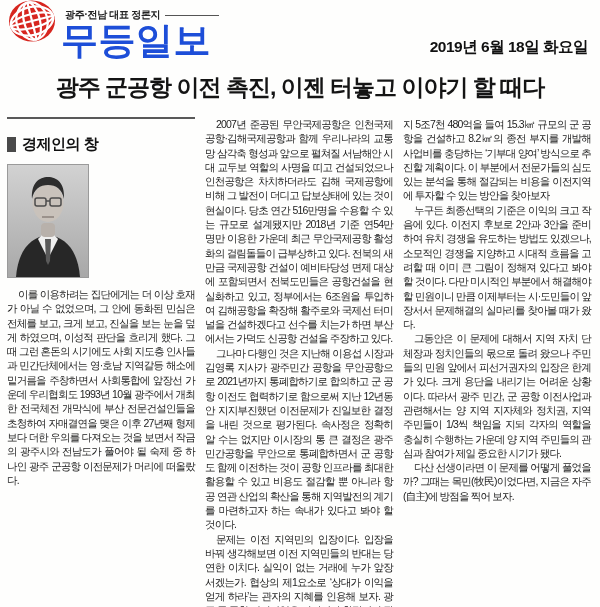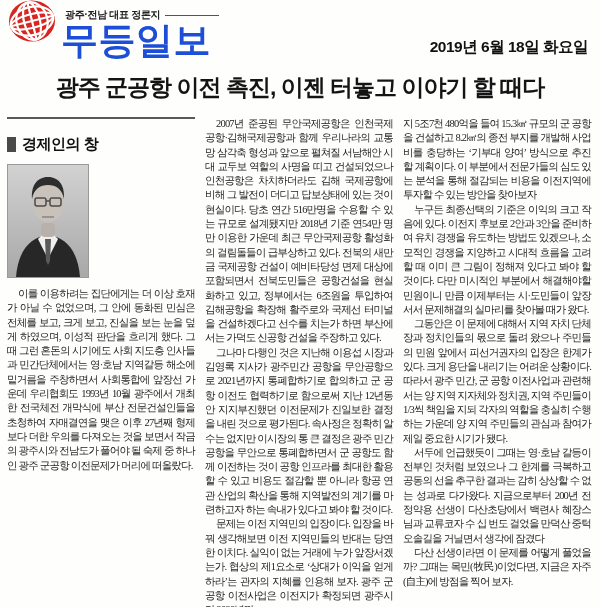--- a/index.html
+++ b/index.html
@@ -21,21 +21,21 @@
   
   .headline{
     text-align:center;font-size:23px;font-weight:700;letter-spacing:-1px;
     color:#141414;margin-top:13px;white-space:nowrap;
   }
   
   .content{display:flex;gap:10px;padding:14px 7px 0 7px;align-items:flex-start;}
   .col{width:188px;flex:0 0 188px;}
   .col p{
     margin:0;font-size:10.5px;line-height:14.3px;letter-spacing:-0.8px;
-    text-align:justify;text-indent:11px;word-break:break-all;color:#222;font-family:Liberation Serif, serif;
+    text-align:justify;text-indent:11px;word-break:break-all;color:#222;
   }
   .col.continued p:first-child{text-indent:0;}
   
   .section-header{border-top:2px solid #595959;padding-top:16px;display:flex;align-items:center;}
   .section-bullet{width:9px;height:15px;background:#4a4a4a;margin-right:6px;flex:0 0 9px;}
   .section-title{font-size:15px;font-weight:800;letter-spacing:-0.5px;color:#111;white-space:nowrap;}
   
   .profile{display:flex;margin:10px 0 9px 0;}
   .photo{width:80px;height:112px;border:1px solid #9a9a9a;flex:0 0 80px;overflow:hidden;background:#c6c6c6;}
   .author{margin-left:11px;align-self:flex-end;padding-bottom:5px;}
@@ -124,19 +124,18 @@
           <p>그나마 다행인 것은 지난해 이용섭 시장과 김영록 지사가 광주민간 공항을 무안공항으로 2021년까지 통폐합하기로 합의하고 군 공항 이전도 협력하기로 함으로써 지난 12년동안 지지부진했던 이전문제가 진일보한 결정을 내린 것으로 평가된다. 속사정은 정확히 알 수는 없지만 이시장의 통 큰 결정은 광주 민간공항을 무안으로 통폐합하면서 군 공항도 함께 이전하는 것이 공항 인프라를 최대한 활용할 수 있고 비용도 절감할 뿐 아니라 항공 연관 산업의 확산을 통해 지역발전의 계기를 마련하고자 하는 속내가 있다고 봐야 할 것이다.</p>
           <p>문제는 이전 지역민의 입장이다. 입장을 바꿔 생각해보면 이전 지역민들의 반대는 당연한 이치다. 실익이 없는 거래에 누가 앞장서겠는가. 협상의 제1요소로 ‘상대가 이익을 얻게 하라’는 관자의 지혜를 인용해 보자. 광주 군 공항 이전사업은 이전지가 확정되면 광주시가 2028년까</p>
         </div>
     </div>
 
     <div class="col continued">
       <div class="continued">
           <p>지 5조7천 480억을 들여 15.3㎢ 규모의 군 공항을 건설하고 8.2㎢의 종전 부지를 개발해 사업비를 충당하는 ‘기부대 양여’ 방식으로 추진할 계획이다. 이 부분에서 전문가들의 심도 있는 분석을 통해 절감되는 비용을 이전지역에 투자할 수 있는 방안을 찾아보자</p>
           <p>누구든 최종선택의 기준은 이익의 크고 작음에 있다. 이전지 후보로 2안과 3안을 준비하여 유치 경쟁을 유도하는 방법도 있겠으나, 소모적인 경쟁을 지양하고 시대적 흐름을 고려할 때 이미 큰 그림이 정해져 있다고 봐야 할 것이다. 다만 미시적인 부분에서 해결해야할 민원이니 만큼 이제부터는 시·도민들이 앞장서서 문제해결의 실마리를 찾아볼 때가 왔다.</p>
           <p>그동안은 이 문제에 대해서 지역 자치 단체장과 정치인들의 몫으로 돌려 왔으나 주민들의 민원 앞에서 피선거권자의 입장은 한계가 있다. 크게 용단을 내리기는 어려운 상황이다. 따라서 광주 민간, 군 공항 이전사업과 관련해서는 양 지역 지자체와 정치권, 지역 주민들이 1/3씩 책임을 지되 각자의 역할을 충실히 수행하는 가운데 양 지역 주민들의 관심과 참여가 제일 중요한 시기가 됐다.</p>
-          <p>서두에 언급했듯이 그때는 영·호남 갈등이 전부인 것처럼 보였으나 그 한계를 극복하고 공동의 선을 추구한 결과는 감히 상상할 수 없는 성과로 다가왔다. 지금으로부터 200년 전 정약용 선생이 다산초당에서 백련사 혜장스님과 교류코자 수 십 번도 걸었을 만덕산 중턱 오솔길을 거닐면서 생각에 잠겼다</p>
           <p>다산 선생이라면 이 문제를 어떻게 풀었을까? 그때는 목민(牧民)이었다면, 지금은 자주(自主)에 방점을 찍어 보자.</p>
         </div>
     </div>
 
   </div>
 </div>
 
 </body></html>

